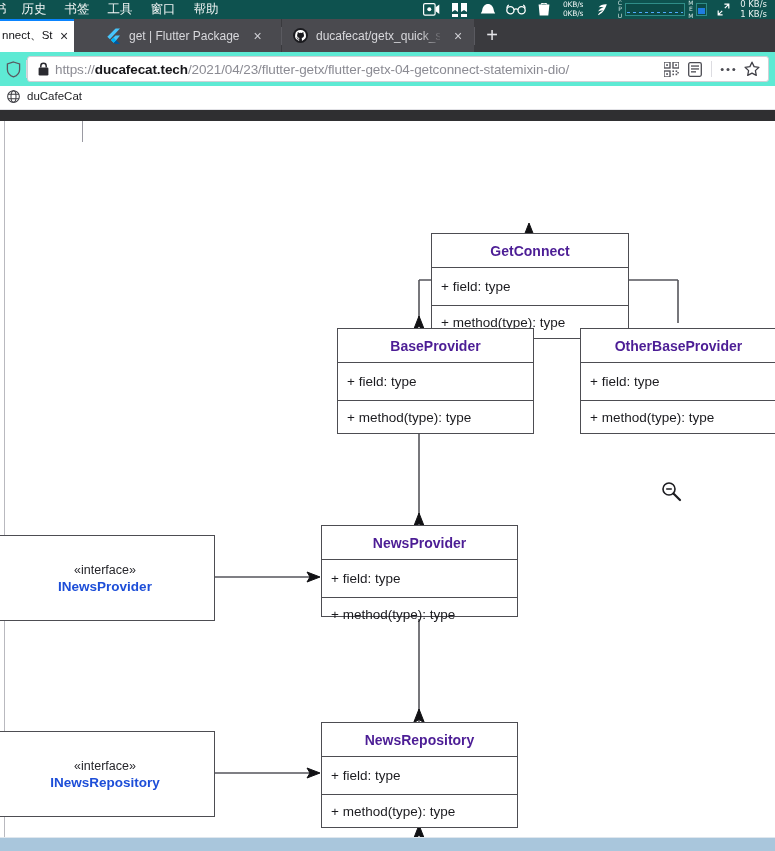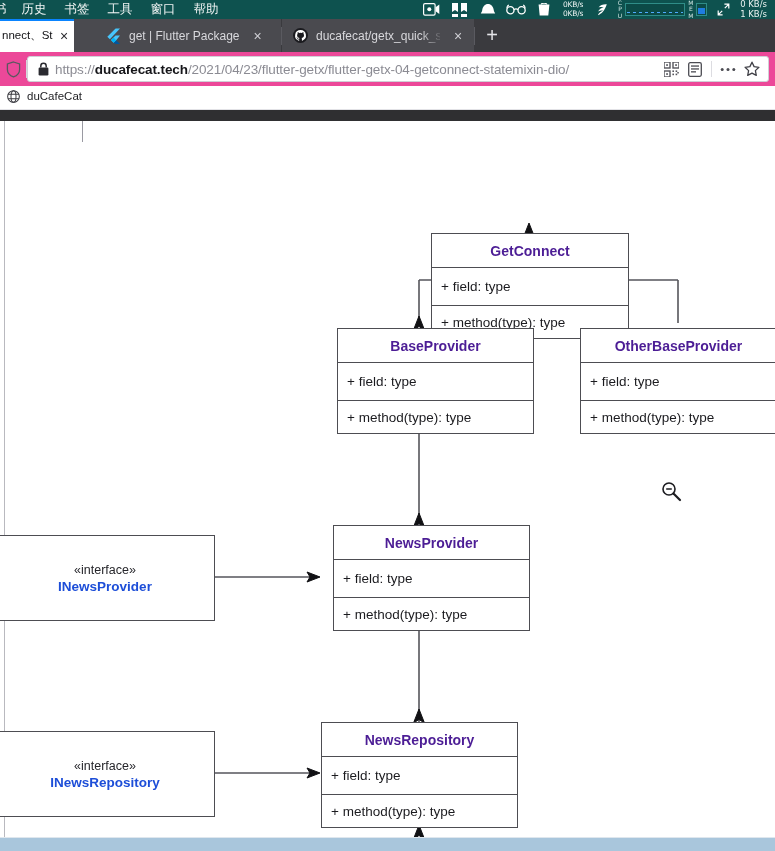--- a/index.html
+++ b/index.html
@@ -112,21 +112,21 @@
   #tab-3 { width: 192px; }
   #tab-3 .tab-title {
     width: 128px; overflow: hidden;
     -webkit-mask-image: linear-gradient(to right, #000 104px, transparent 128px);
     mask-image: linear-gradient(to right, #000 104px, transparent 128px);
   }
 
   
   #navbar {
     position: absolute; left: 0; top: 52px; width: 775px; height: 34px;
-    background: #ec4899; display: flex; align-items: center;
+    background: #5eead4; display: flex; align-items: center;
   }
   #shield-icon { width: 26px; display: flex; justify-content: center; color: #5b5b63; }
   #navbar .divider { width: 1px; height: 18px; background: #d7d7dc; }
   #urlbox {
     flex: 1; height: 26px; margin: 0 6px 0 0;
     display: flex; align-items: center;
     border: 1px solid #d0d0d6; border-radius: 3px; background: #fff;
     padding: 0 4px 0 7px; overflow: hidden;
   }
   #lock-icon { width: 17px; display: flex; justify-content: center; color: #2a2a30; flex: 0 0 17px; }
@@ -443,21 +443,21 @@
   </div>
 
   
   <div class="umlbox" style="left:580px; top:218px; width:197px; height:106px;">
     <div class="title" style="height:33px;">OtherBaseProvider</div>
     <div class="row" style="height:38px;">+ field: type</div>
     <div class="row" style="height:34px;">+ method(type): type</div>
   </div>
 
   
-  <div class="umlbox" style="left:333px; top:415px; width:197px; height:106px;">
+  <div class="umlbox" style="left:321px; top:415px; width:197px; height:92px;">
     <div class="title" style="height:33px;">NewsProvider</div>
     <div class="row" style="height:38px;">+ field: type</div>
     <div class="row" style="height:34px;">+ method(type): type</div>
   </div>
 
   
   <div class="umlbox" style="left:321px; top:612px; width:197px; height:106px;">
     <div class="title" style="height:33px;">NewsRepository</div>
     <div class="row" style="height:38px;">+ field: type</div>
     <div class="row" style="height:34px;">+ method(type): type</div>

